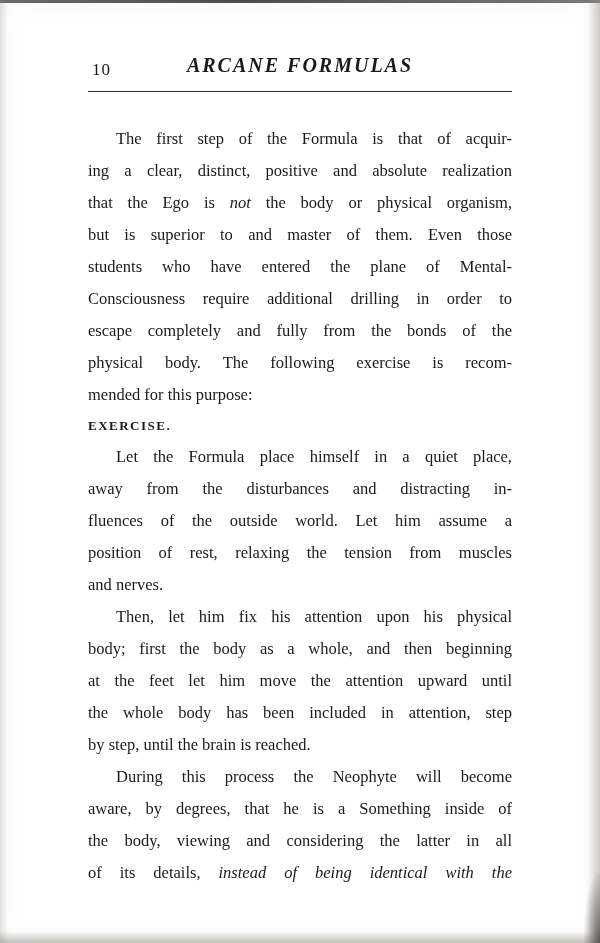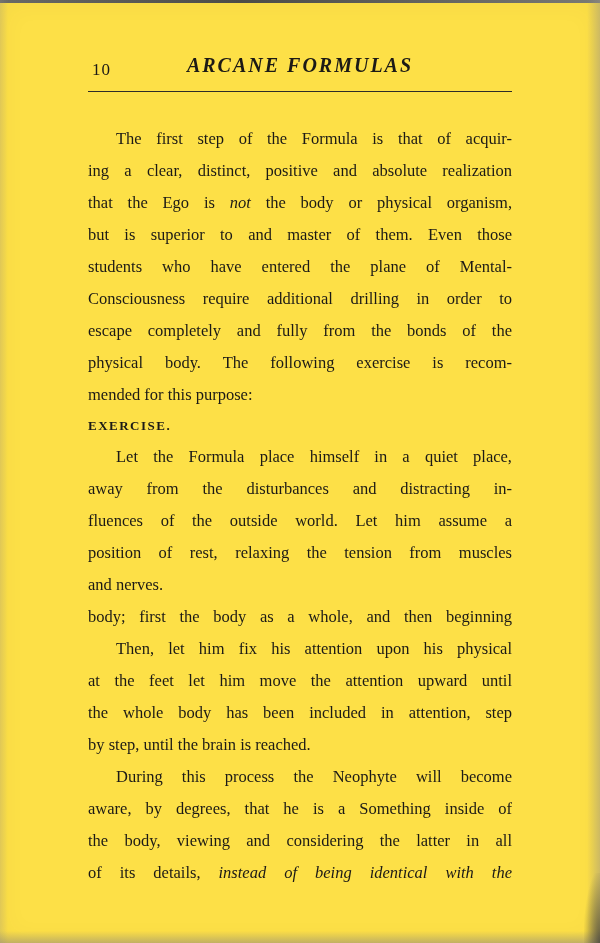--- a/index.html
+++ b/index.html
@@ -4,21 +4,21 @@
 <style>
   html, body {
     margin: 0;
     padding: 0;
     background: #e8e6e1;
   }
   .page {
     position: relative;
     width: 600px;
     height: 943px;
-    background: #fde047;
+    background: #ffffff;
     overflow: hidden;
     font-family: "Liberation Serif", "DejaVu Serif", serif;
     color: #1c1a16;
     box-shadow: inset 0 0 28px rgba(80,70,50,0.06);
   }
   
   .edge-top {
     position: absolute; top: 0; left: 0; width: 100%; height: 3px;
     background: linear-gradient(to right, #6a6a66, #4c4c48 40%, #7a7a74);
   }
@@ -134,22 +134,22 @@
         </div>
         <div class="exercise-heading">EXERCISE.</div>
         <div class="paragraph">
           <div class="line indent"><span>Let the Formula place himself in a quiet place,</span></div>
           <div class="line"><span>away from the disturbances and distracting in-</span></div>
           <div class="line"><span>fluences of the outside world.  Let him assume a</span></div>
           <div class="line"><span>position of rest, relaxing the tension from muscles</span></div>
           <div class="line last"><span>and nerves.</span></div>
         </div>
         <div class="paragraph">
+          <div class="line indent"><span>Then, let him fix his attention upon his physical</span></div>
           <div class="line"><span>body; first the body as a whole, and then beginning</span></div>
-          <div class="line indent"><span>Then, let him fix his attention upon his physical</span></div>
           <div class="line"><span>at the feet let him move the attention upward until</span></div>
           <div class="line"><span>the whole body has been included in attention, step</span></div>
           <div class="line last"><span>by step, until the brain is reached.</span></div>
         </div>
         <div class="paragraph">
           <div class="line indent"><span>During this process the Neophyte will become</span></div>
           <div class="line"><span>aware, by degrees, that he is a Something inside of</span></div>
           <div class="line"><span>the body, viewing and considering the latter in all</span></div>
           <div class="line"><span>of its details, </span><em>instead of being identical with the</em></div>
         </div>

